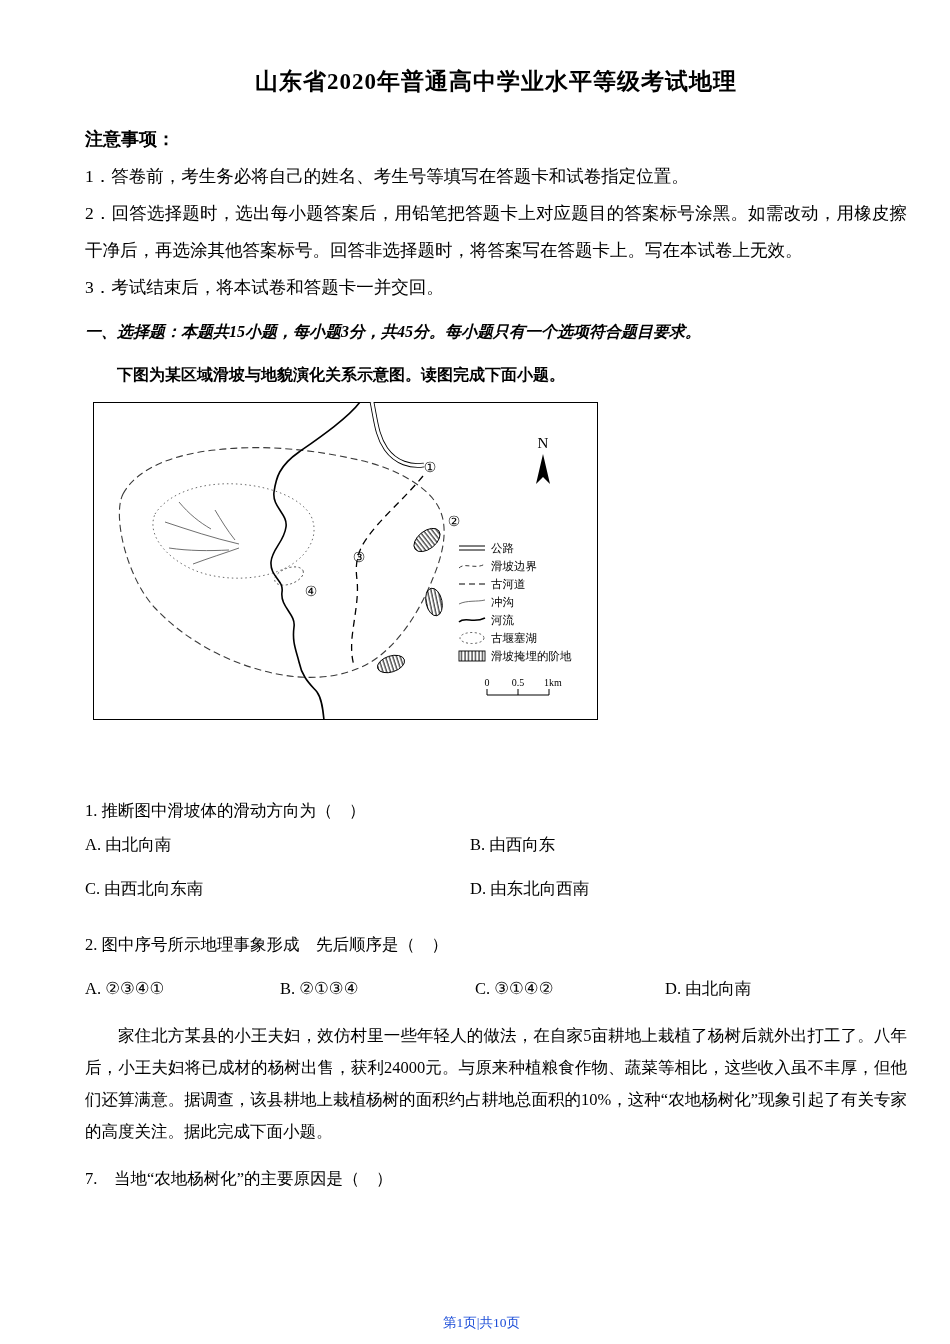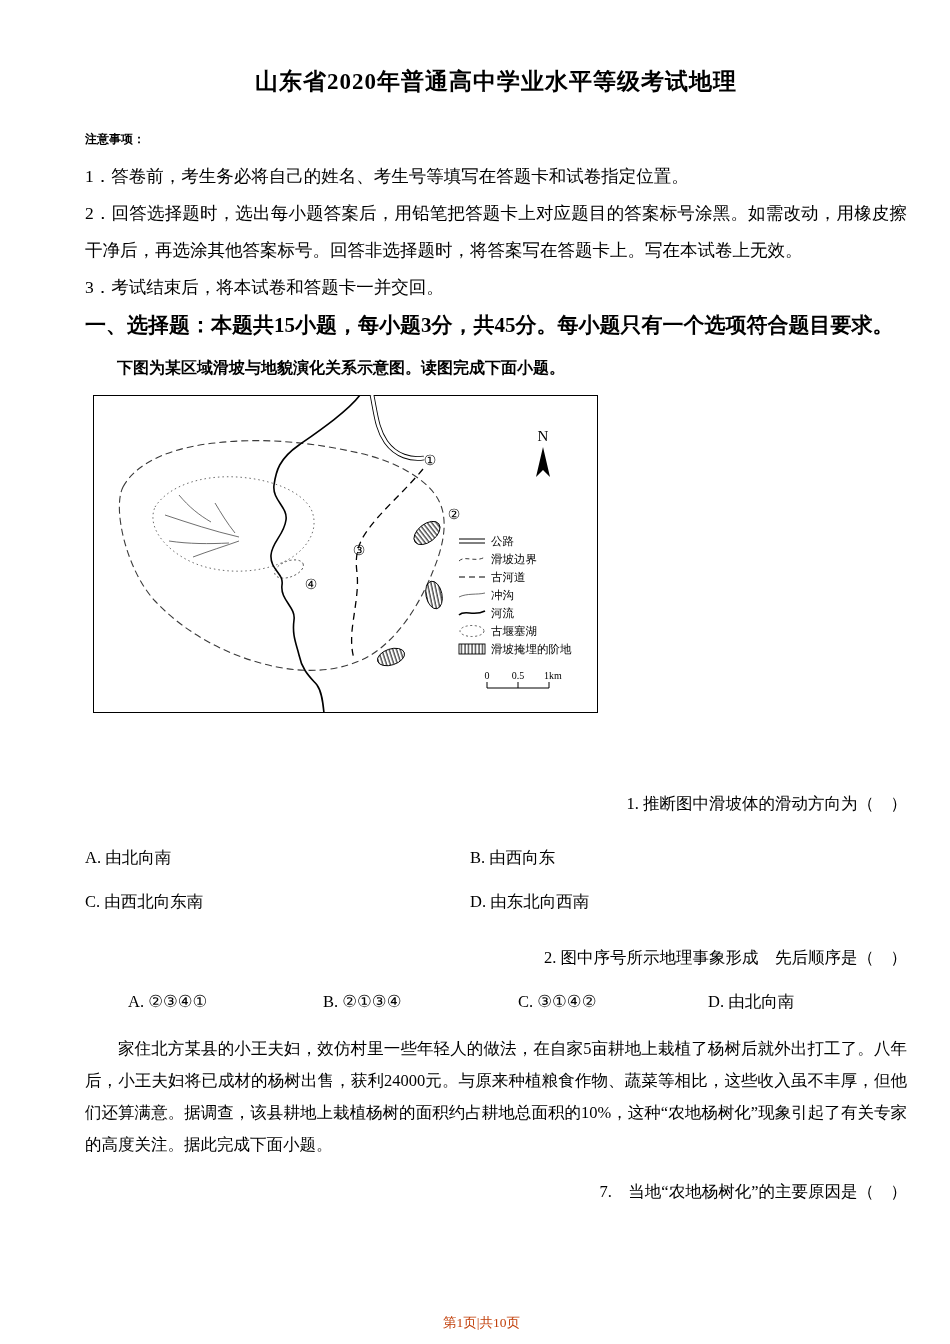--- a/index.html
+++ b/index.html
@@ -9,40 +9,40 @@
     position:relative; overflow:hidden;
     font-family:"Liberation Serif", serif;
     color:#000;
   }
   .page { padding:66px 43px 0 85px; }
   .title {
     font-size:23px; font-weight:700; text-align:center;
     line-height:32px; margin-bottom:26px;
     letter-spacing:1px;
   }
-  .notice-head { font-size:12px; font-weight:700; line-height:30px; margin-bottom:4px; }
+  .notice-head { font-size:18px; font-weight:700; line-height:30px; margin-bottom:4px; }
   .notice { font-size:17.5px; line-height:37px; text-align:justify; }
-  .section-head { font-size:21px; font-weight:700; line-height:36px; margin-top:1px; }
+  .section-head { font-size:16px; font-weight:700; line-height:36px; margin-top:8px;font-style:italic; }
   .intro { font-size:16px; line-height:30px; margin-top:10px; text-indent:2em;font-weight:bold; }
   .figure { margin-top:12px; margin-left:8px; width:505px; height:318px; }
   .figure svg { display:block; }
-  .stem { font-size:16.5px; line-height:30px;text-align:right; }
+  .stem { font-size:16.5px; line-height:30px; }
   .stem-q1 { margin-top:76px; }
   .stem-q2 { margin-top:26px; }
   .stem-q3 { margin-top:16px; }
-  .opts { margin-top:24px; font-size:16.5px; line-height:30px; display:grid; }
+  .opts { margin-top:4px; font-size:16.5px; line-height:30px; display:grid; }
   .opts-2col { grid-template-columns:385px auto; row-gap:14px; }
-  .opts-4col { grid-template-columns:195px 195px 190px auto; margin-top:14px;margin-left:43px; }
+  .opts-4col { grid-template-columns:195px 195px 190px auto; margin-top:14px; }
   .passage {
     font-size:16.5px; line-height:32px; margin-top:16px;
     text-indent:2em; text-align:justify;
   }
   .footer {
     position:absolute; left:0; right:0; bottom:12px;
-    text-align:center; font-size:13.5px; color:#c2410c;padding-left:13px;
+    text-align:center; font-size:13.5px; color:#1d4ed8;padding-left:13px;
   }
   svg text { font-family:"Liberation Serif", serif; }
 </style>
 </head>
 <body>
 
 <div class="page">
 
   <h1 class="title">山东省2020年普通高中学业水平等级考试地理</h1>
 

